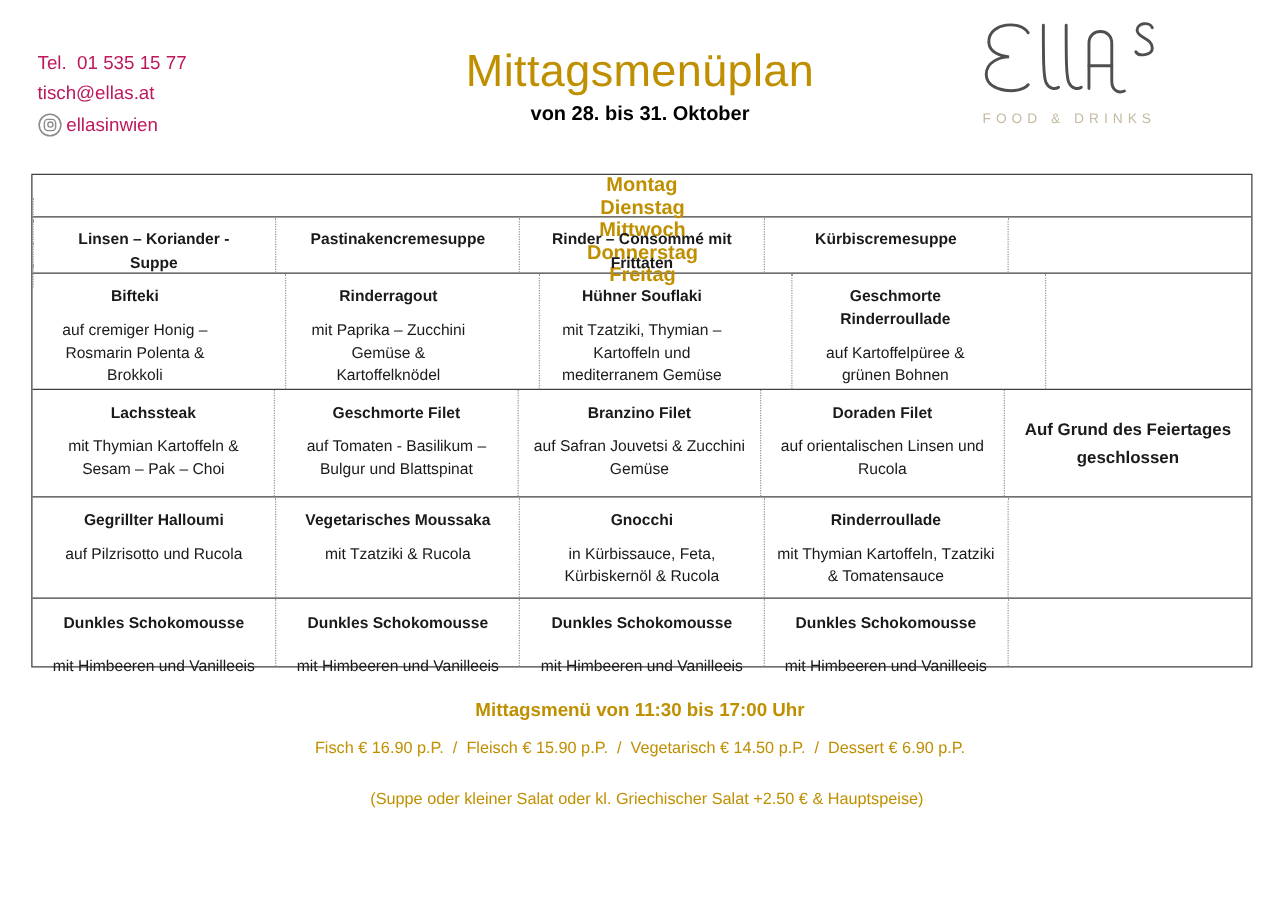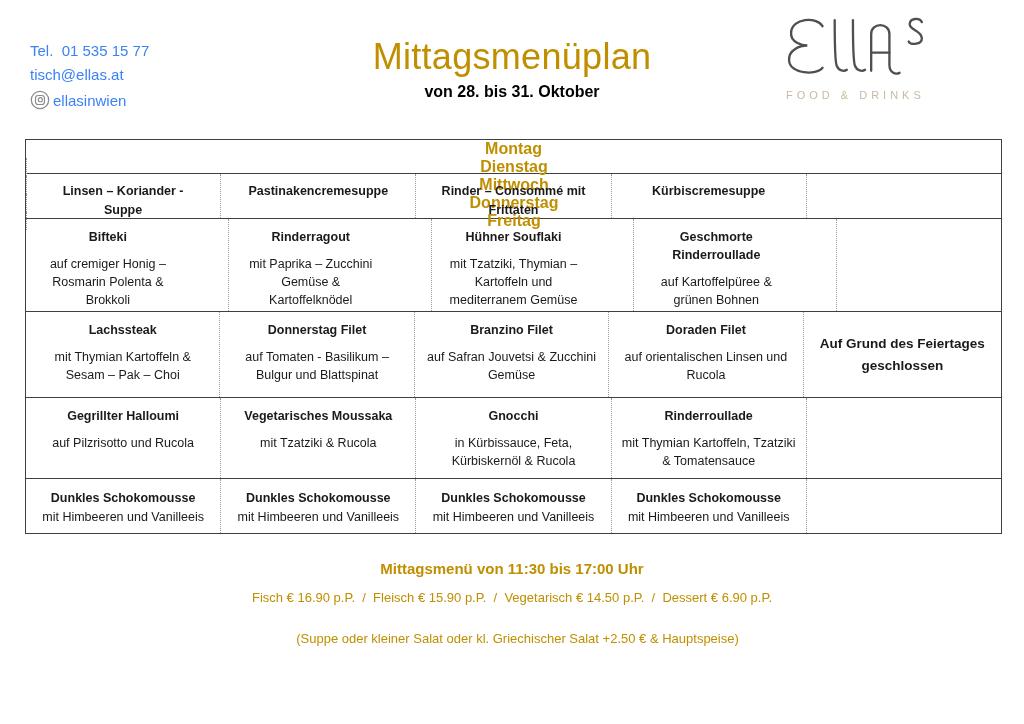--- a/index.html
+++ b/index.html
@@ -1,21 +1,21 @@
 <!DOCTYPE html>
 <html><head>
 <meta charset="utf-8">
 <style>
   * { margin:0; padding:0; box-sizing:border-box; }
   html,body { background:#ffffff; }
   body { font-family:"Liberation Sans", sans-serif; color:#1a1a1a; }
   .page { position:relative; width:1024px; height:724px; background:#fff; overflow:hidden; }
 
   
-  .contact { position:absolute; left:30px; top:42px; color:#3b82f6; font-size:15px; }
+  .contact { position:absolute; left:30px; top:42px; color:#be185d; font-size:15px; }
   .contact .line { margin-bottom:7px; white-space:pre-wrap; }
   .insta-row { display:flex; align-items:center; gap:3px; }
   .insta-row svg { display:block; }
 
   
   .title-block { position:absolute; left:262px; top:36px; width:500px; text-align:center; }
   .main-title { color:#bf8f00; font-size:36px; font-weight:400; letter-spacing:0.3px; }
   .sub-title { color:#000; font-size:16px; font-weight:700; margin-top:5px; }
 
   
@@ -39,21 +39,21 @@
 
   .main-row .cell { padding:9px 10px 0; font-size:12.5px; line-height:1.45; }
   .row-main1 { height:93px;gap:38px; }
   .row-fish  { height:86px; }
   .row-veg   { height:81px; }
   .dish-title { font-weight:700; }
   .dish-desc { margin-top:9px; }
 
   .dessert-row { height:55px; }
   .dessert-row .cell { padding:10px 10px 0; font-size:12.5px; line-height:1.5; }
-  .dessert-row .dish-desc { margin-top:0;text-align:center; }
+  .dessert-row .dish-desc { margin-top:16px;text-align:center; }
 
   .cell.notice { display:flex; align-items:center; justify-content:center;
                  padding:0 12px; font-weight:700; font-size:13.5px; line-height:1.6; }
 
   
   .footer { position:absolute; left:0; top:560px; width:1024px; text-align:center; color:#bf8f00; }
   .footer-hours { font-size:15px; font-weight:700; }
   .footer-prices { margin-top:13px; font-size:13px; white-space:pre-wrap; }
   .footer-note { margin-top:26px; font-size:13px;padding-left:11px; }
 </style>
@@ -135,21 +135,21 @@
       </div>
       <div class="cell"></div>
     </div>
 
     <div class="row main-row row-fish">
       <div class="cell">
         <div class="dish-title">Lachssteak</div>
         <div class="dish-desc">mit Thymian Kartoffeln &amp; Sesam – Pak – Choi</div>
       </div>
       <div class="cell">
-        <div class="dish-title">Donnerstag Filet</div>
+        <div class="dish-title">Geschmorte Filet</div>
         <div class="dish-desc">auf Tomaten - Basilikum – Bulgur und Blattspinat</div>
       </div>
       <div class="cell">
         <div class="dish-title">Branzino Filet</div>
         <div class="dish-desc">auf Safran Jouvetsi &amp; Zucchini Gemüse</div>
       </div>
       <div class="cell">
         <div class="dish-title">Doraden Filet</div>
         <div class="dish-desc">auf orientalischen Linsen und Rucola</div>
       </div>

